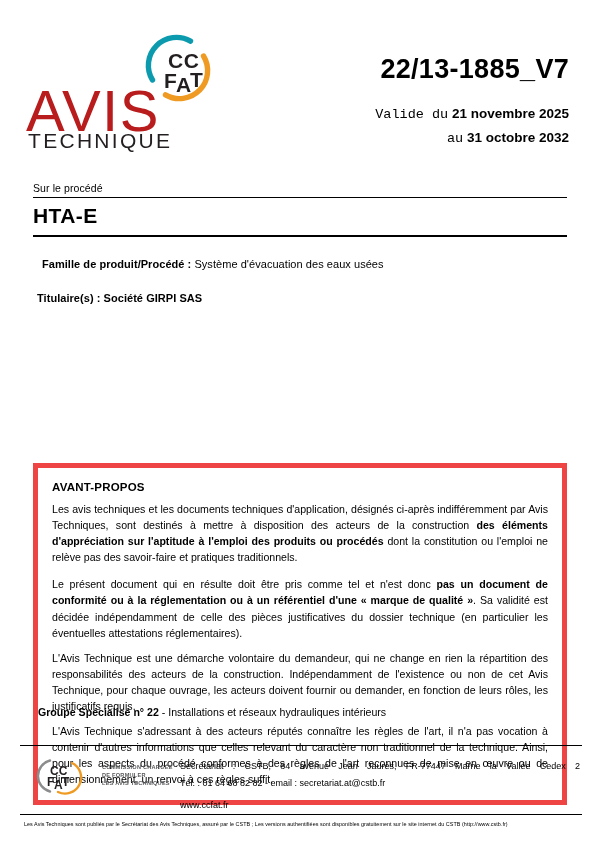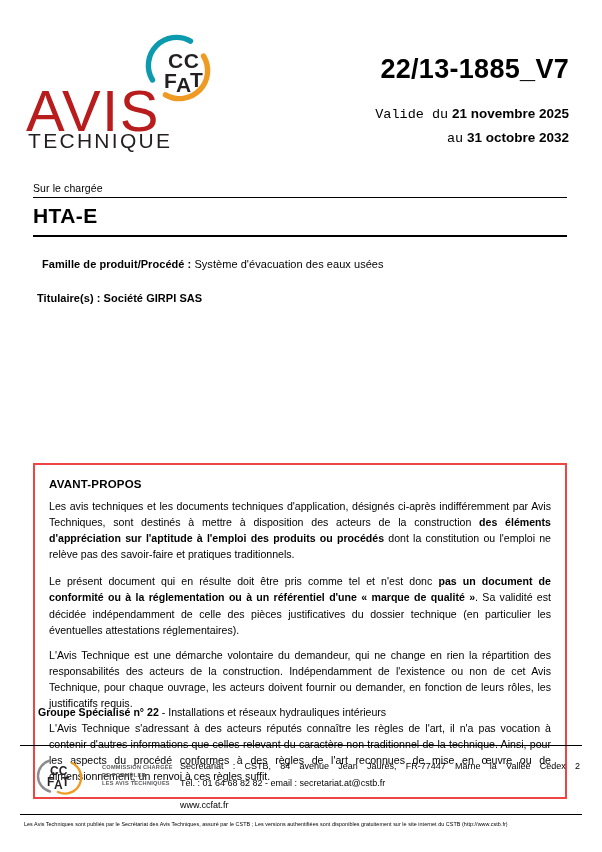--- a/index.html
+++ b/index.html
@@ -134,21 +134,21 @@
   .meta-line .v { font-weight: normal; }
   .meta-line.second .v { font-weight: bold; }
 
   
   .avp-box {
     position: absolute;
     left: 33px;
     top: 463px;
     width: 534px;
     box-sizing: border-box;
-    border: 2px solid #ef4444;
+    border: 5px solid #ef4444;
     padding: 13px 14px 12px 14px;
   }
   .avp-title {
     font-size: 11.5px;
     font-weight: bold;
     letter-spacing: 0.2px;
     margin-bottom: 8px;
   }
   .avp-p {
     font-size: 10.6px;
@@ -272,21 +272,21 @@
         </div>
         <div>
           <span class="lbl">au</span>
           <span class="val">31 octobre 2032</span>
         </div>
       </div>
     </div>
   </div>
 
   <div class="proc-section">
-    <div class="proc-label">Sur le chargée</div>
+    <div class="proc-label">Sur le procédé</div>
     <div class="rule-thin"></div>
     <div class="proc-title">HTA-E</div>
     <div class="rule-thick"></div>
 
     <div class="meta-line">
       <span class="k">Famille de produit/Procédé :</span>
       <span class="v">Système d'évacuation des eaux usées</span>
     </div>
 
     <div class="meta-line second">

